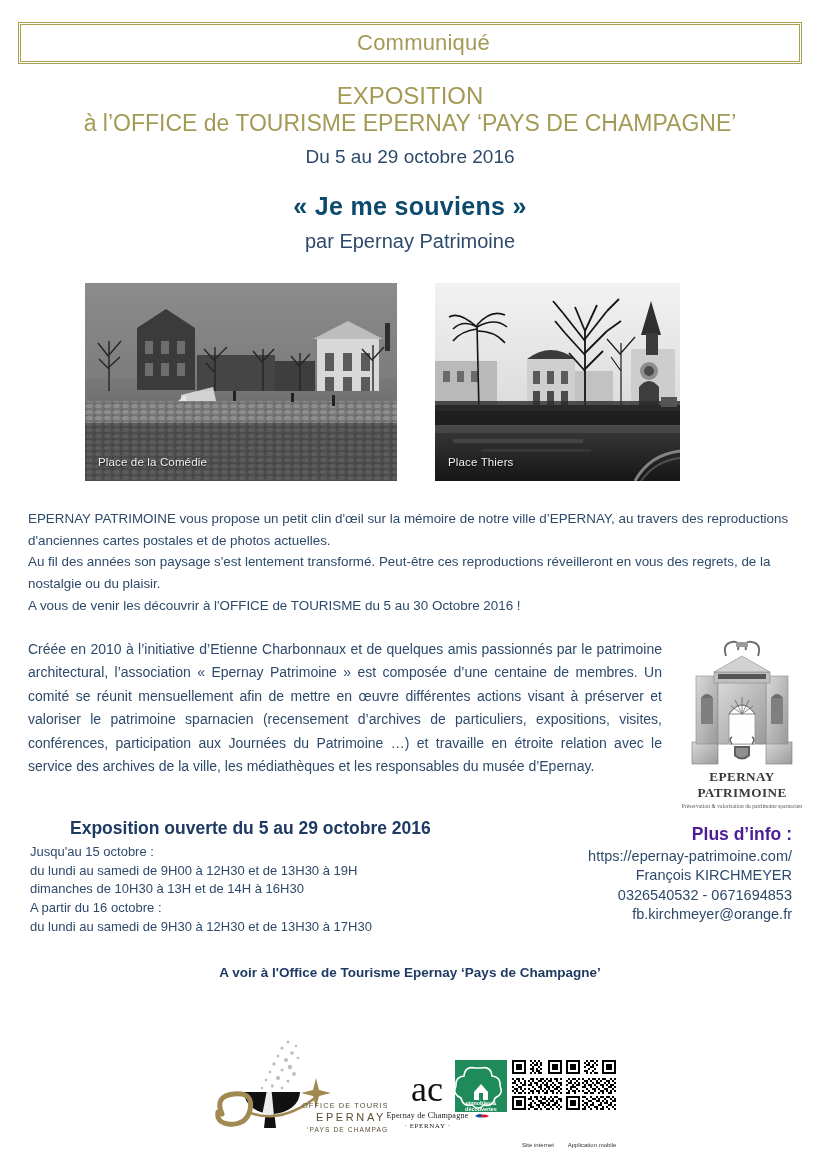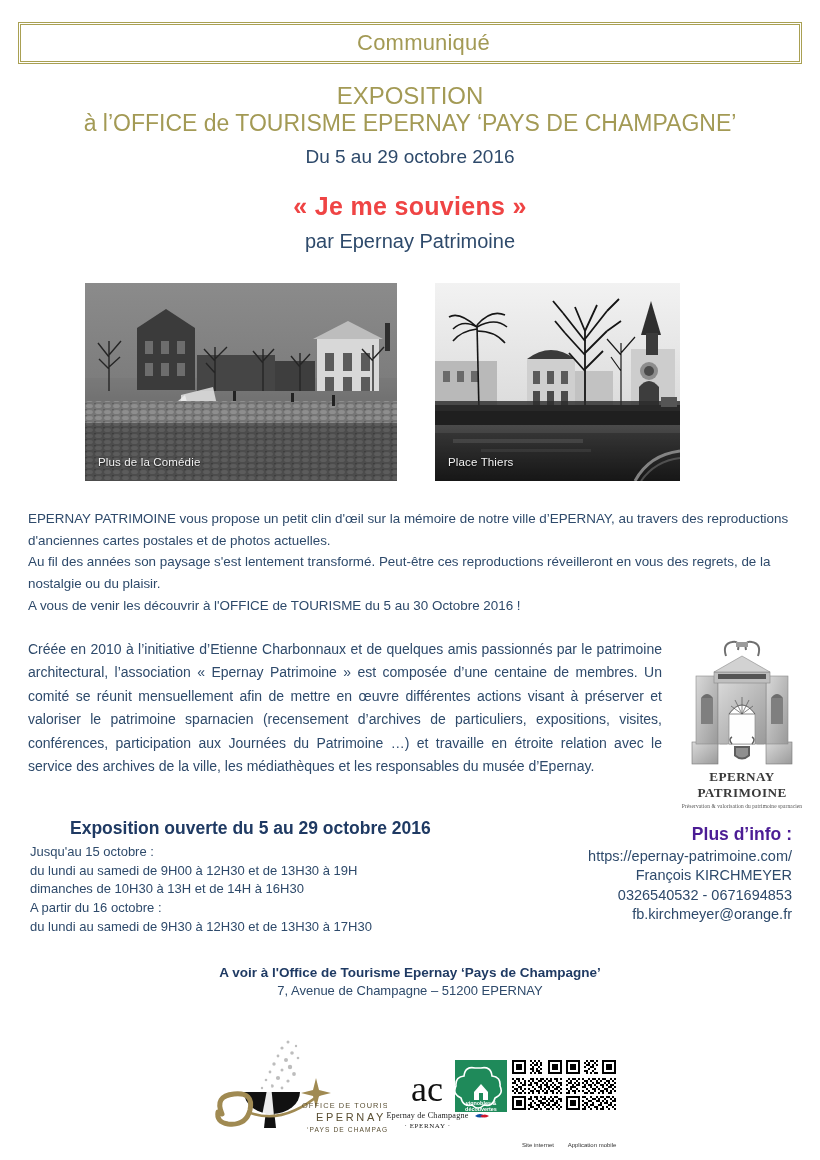--- a/index.html
+++ b/index.html
@@ -57,21 +57,21 @@
     white-space: nowrap;
   }
   .t-dates {
     font-size: 19px;
     color: #2e4a6b;
     margin-top: 8px;
   }
   .t-quote {
     font-size: 25px;
     font-weight: bold;
-    color: #ef4444;
+    color: #0c4a6e;
     margin-top: 24px;
     letter-spacing: .3px;
   }
   .t-by {
     font-size: 20px;
     color: #2e4a6b;
     margin-top: 9px;
   }
 
   
@@ -317,21 +317,21 @@
 
       <rect x="0" y="118" width="312" height="80" fill="url(#cobble)"></rect>
       <rect x="0" y="118" width="312" height="80" fill="#5a5a5a" opacity=".22"></rect>
 
       <rect x="148" y="108" width="3" height="10" fill="#222"></rect>
       <rect x="206" y="110" width="3" height="9" fill="#222"></rect>
       <rect x="247" y="112" width="3" height="11" fill="#222"></rect>
 
       <rect x="0" y="140" width="312" height="58" fill="#000" opacity=".35"></rect>
     </svg>
-    <div class="photo-caption">Plus de la Comédie</div>
+    <div class="photo-caption">Place de la Comédie</div>
   </div>
 
   <div class="photo photo-2">
     <svg class="ph-svg" viewBox="0 0 245 198" preserveAspectRatio="none">
       <defs>
         <linearGradient id="skyB" x1="0" y1="0" x2="0" y2="1">
           <stop offset="0" stop-color="#f2f2f2"></stop>
             <stop offset="1" stop-color="#cfcfcf"></stop>
         </linearGradient>
         <linearGradient id="roadB" x1="0" y1="0" x2="0" y2="1">
@@ -473,21 +473,20 @@
 <div class="info">
   <div class="info-title">Plus d’info :</div>
   <div class="info-line">https://epernay-patrimoine.com/</div>
   <div class="info-line">François KIRCHMEYER</div>
   <div class="info-line">0326540532 - 0671694853</div>
   <div class="info-line">fb.kirchmeyer@orange.fr</div>
 </div>
 
 <div class="addr">
   <div class="addr-1">A voir à l'Office de Tourisme Epernay ‘Pays de Champagne’</div>
-  <div class="addr-2">7, Avenue de Champagne – 51200 EPERNAY</div>
 </div>
 
 <div class="logos">
 
   <div class="logo-ot">
     <svg viewBox="0 0 175 110" style="width:175px;height:110px;display:block">
 
       <g fill="#bdbdbd">
         <circle cx="76" cy="6" r="1.5"></circle>
           <circle cx="84" cy="10" r="1.2"></circle>

